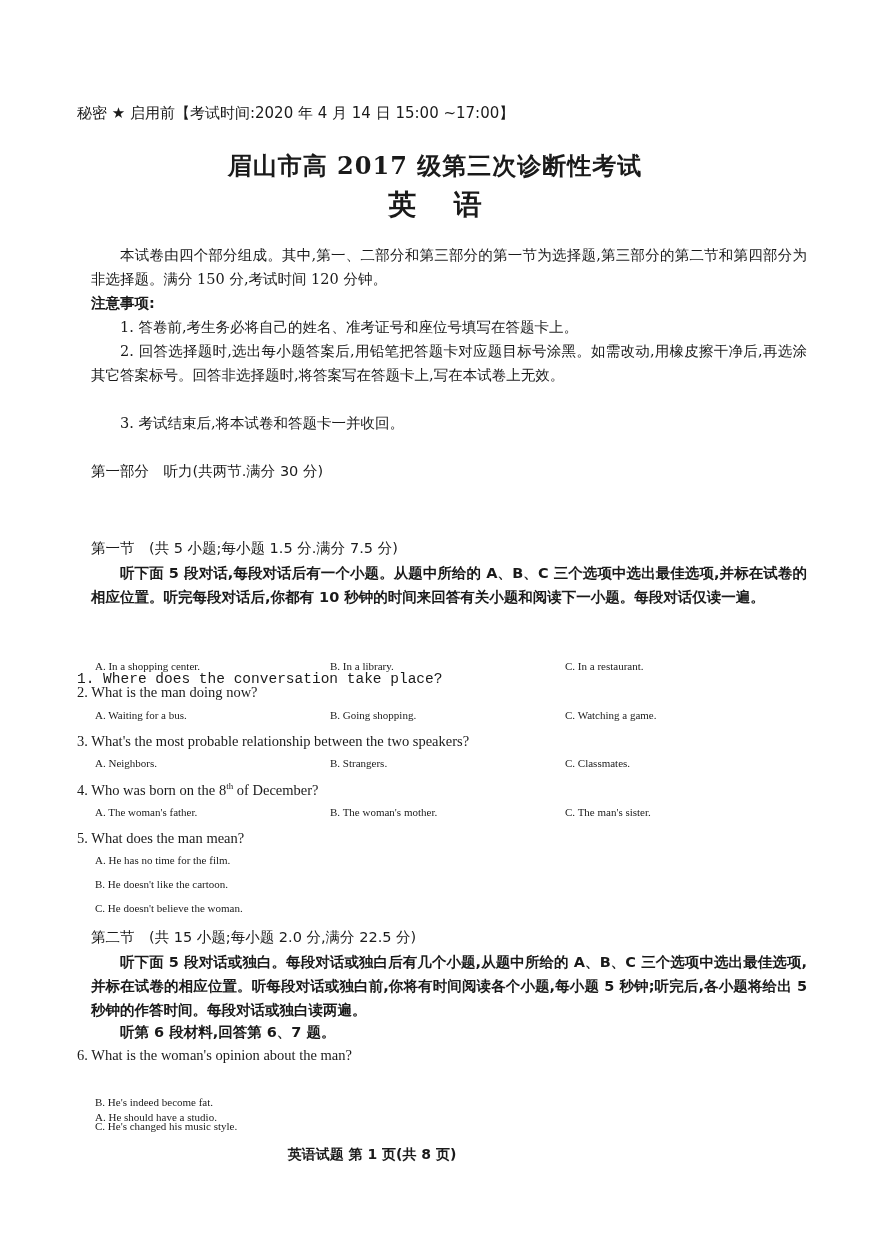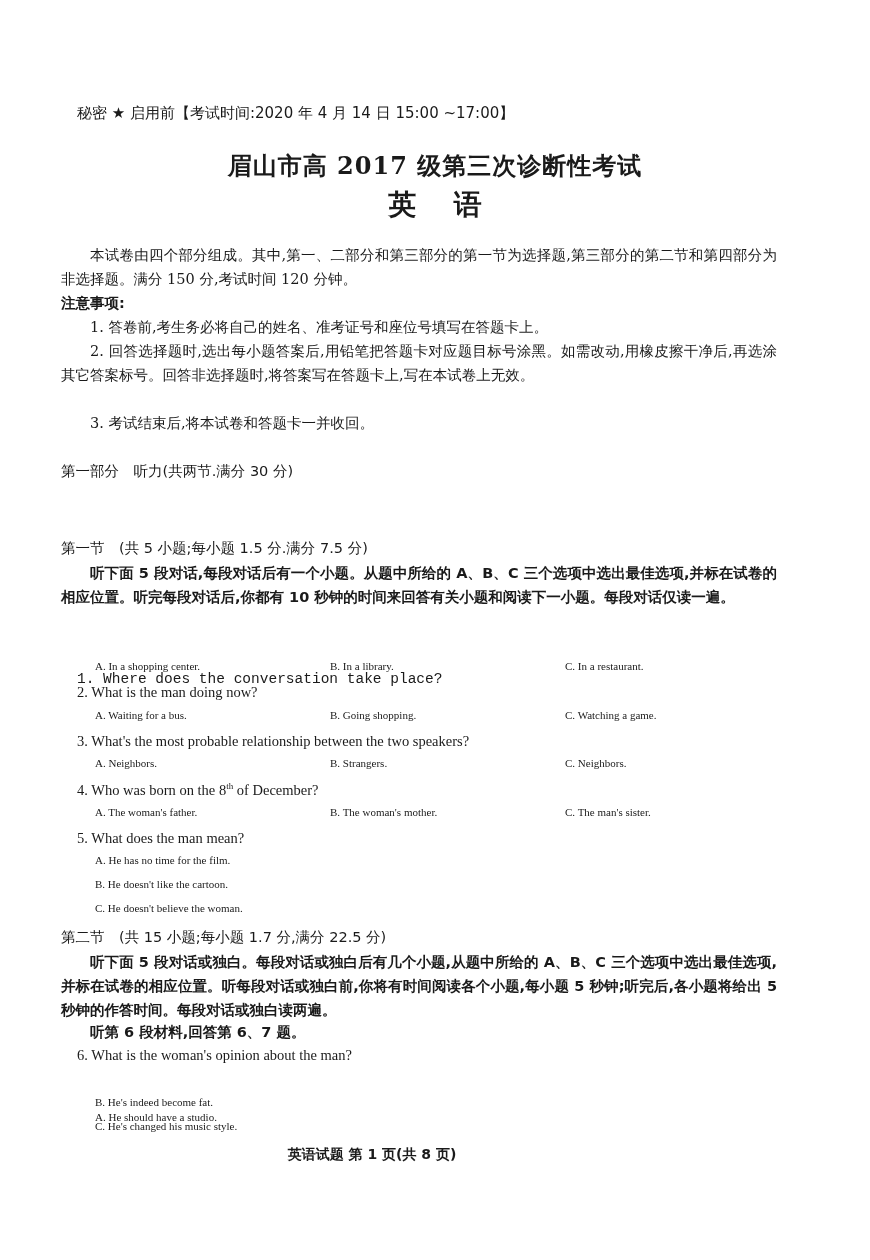--- a/index.html
+++ b/index.html
@@ -8,21 +8,21 @@
     font-family: "DejaVu Serif", "Liberation Serif", serif;
     color: #1a1a1a;
   }
   .page { position: absolute; left: 0; top: 0; width: 870px; height: 1260px; }
   .abs { position: absolute; white-space: nowrap; }
   .conf { left: 77px; top: 104px; font-size: 15px; font-family: "DejaVu Sans", sans-serif; }
   .title { left: 0; width: 870px; top: 150px; text-align: center; font-size: 24px; font-weight: bold; letter-spacing: 1px; }
   .subject { left: 0; width: 870px; top: 186px; text-align: center; font-size: 28px; font-weight: bold; font-family: "DejaVu Sans", sans-serif; word-spacing: 28px; }
   .para { font-size: 14.5px; line-height: 24px; }
   .indent { text-indent: 2em; }
-  .block { position: absolute; left: 61px; width: 716px; white-space: normal; text-align: justify; }
+  .block { position: absolute; left: 91px; width: 716px; white-space: normal; text-align: justify; }
   .bold { font-weight: bold; font-family: "DejaVu Sans", sans-serif; }
   .sans { font-family: "DejaVu Sans", sans-serif; }
   .q { position: absolute; left: 77px; font-size: 14.5px; white-space: nowrap; font-family: "Liberation Serif", serif; }
   .opt { position: absolute; font-size: 11px; white-space: nowrap; font-family: "Liberation Serif", serif; }
   .ca { left: 95px; } .cb { left: 330px; } .cc { left: 565px; }
   .footer { left: 0; width: 744px; top: 1146px; text-align: center; font-size: 14px; font-family: "DejaVu Sans", sans-serif; font-weight: bold; }
   sup { font-size: 9px; }
 </style>
 </head>
 <body>
@@ -48,33 +48,33 @@
   <div class="opt cc" style="top:660px;">C. In a restaurant.</div>
 
   <div class="q" style="top:684px;">2. What is the man doing now?</div>
   <div class="opt ca" style="top:709px;">A. Waiting for a bus.</div>
   <div class="opt cb" style="top:709px;">B. Going shopping.</div>
   <div class="opt cc" style="top:709px;">C. Watching a game.</div>
 
   <div class="q" style="top:733px;">3. What's the most probable relationship between the two speakers?</div>
   <div class="opt ca" style="top:757px;">A. Neighbors.</div>
   <div class="opt cb" style="top:757px;">B. Strangers.</div>
-  <div class="opt cc" style="top:757px;">C. Neighbors.</div>
+  <div class="opt cc" style="top:757px;">C. Classmates.</div>
 
   <div class="q" style="top:781px;"><span>4. Who was born on the 8</span><sup>th</sup><span> of December?</span></div>
   <div class="opt ca" style="top:806px;">A. The woman's father.</div>
   <div class="opt cb" style="top:806px;">B. The woman's mother.</div>
   <div class="opt cc" style="top:806px;">C. The man's sister.</div>
 
   <div class="q" style="top:830px;">5. What does the man mean?</div>
   <div class="opt ca" style="top:854px;">A. He has no time for the film.</div>
   <div class="opt ca" style="top:878px;">B. He doesn't like the cartoon.</div>
   <div class="opt ca" style="top:902px;">C. He doesn't believe the woman.</div>
 
-  <div class="block para sans" style="top:925px;">第二节　(共 15 小题;每小题 1.7 分,满分 22.5 分)</div>
+  <div class="block para sans" style="top:925px;">第二节　(共 15 小题;每小题 2.0 分,满分 22.5 分)</div>
   <div class="block para indent bold" style="top:950px;">听下面 5 段对话或独白。每段对话或独白后有几个小题,从题中所给的 A、B、C 三个选项中选出最佳选项,并标在试卷的相应位置。听每段对话或独白前,你将有时间阅读各个小题,每小题 5 秒钟;听完后,各小题将给出 5 秒钟的作答时间。每段对话或独白读两遍。</div>
   <div class="block para indent bold" style="top:1020px;">听第 6 段材料,回答第 6、7 题。</div>
 
   <div class="q" style="top:1047px;">6. What is the woman's opinion about the man?</div>
   <div class="opt ca" style="top:1071px;margin-top:40px;">A. He should have a studio.</div>
   <div class="opt ca" style="top:1096px;">B. He's indeed become fat.</div>
   <div class="opt ca" style="top:1120px;">C. He's changed his music style.</div>
 
   <div class="abs footer">英语试题 第 1 页(共 8 页)</div>
 </div>

